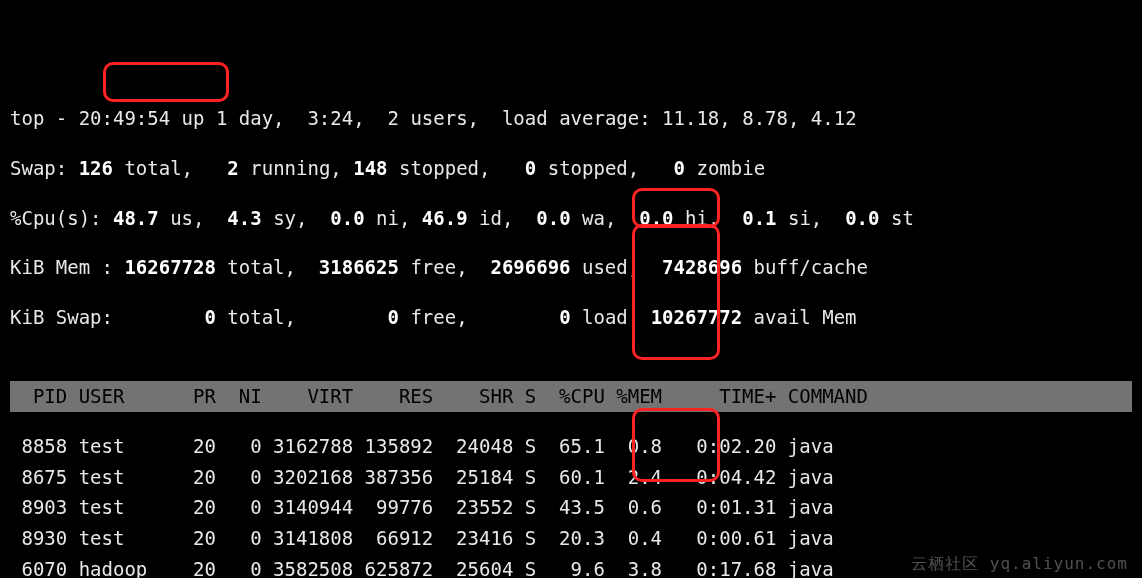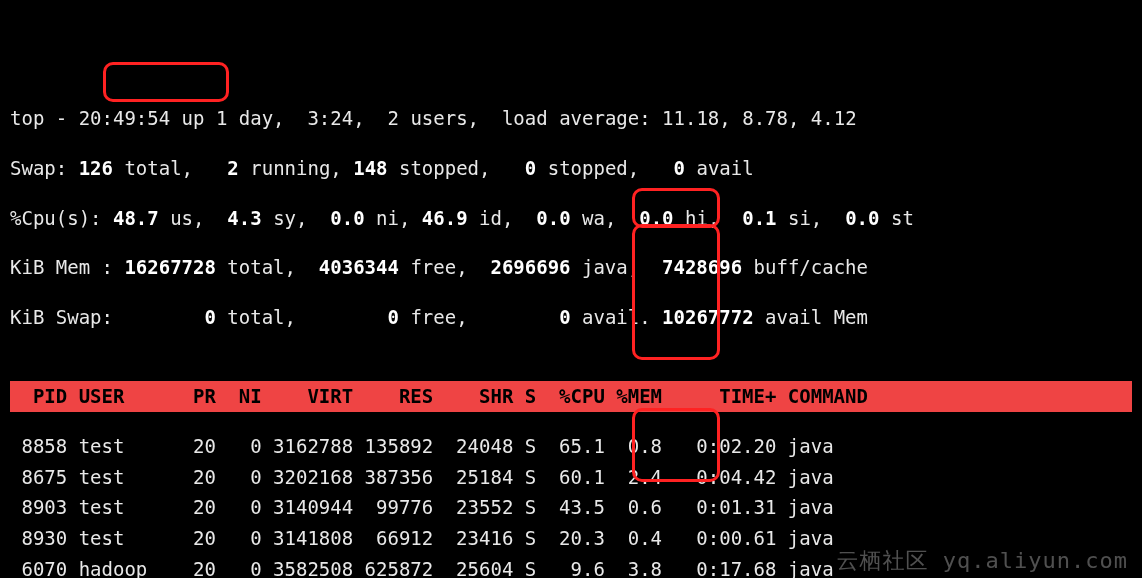--- a/index.html
+++ b/index.html
@@ -8,37 +8,37 @@
     font-family:"DejaVu Sans Mono","Menlo","Consolas",monospace;
     font-size:19px;
     line-height:1.0;
     color:#e8e8e8;
     white-space:pre;
     position:relative;
     padding:8px 10px 0 10px;
     box-sizing:border-box;
   }
   .b{font-weight:bold;color:#fff;}
-  .hdr{background:#ef4444;color:#000;display:block;font-weight:bold;}
+  .hdr{background:#737373;color:#000;display:block;font-weight:normal;}
   .spacer{height:10px;}
   .hl{position:absolute;border:3px solid #f22;border-radius:10px;pointer-events:none;}
-  .wm{position:absolute;right:14px;bottom:6px;color:rgba(210,210,210,.38);font-size:22px;letter-spacing:1px;font-family:inherit;}
+  .wm{position:absolute;right:14px;bottom:6px;color:rgba(210,210,210,.38);font-size:16px;letter-spacing:1px;font-family:inherit;}
   .row{display:block;height:30.8px;line-height:30.8px;}
 </style>
 </head>
 <body>
 
 
 
 
 <span class="row"><span>top - </span><span>20:49:54</span><span> up </span><span>1 day,  3:24</span><span>,  </span><span>2</span><span> users,  load average: </span><span>11.18</span>, <span>8.78</span>, <span>4.12</span></span>
-<span class="row"><span>Swap: </span><span class="b">126</span><span> total,   </span><span class="b">2</span><span> running, </span><span class="b">148</span><span> stopped,   </span><span class="b">0</span><span> stopped,   </span><span class="b">0</span><span> avail</span></span>
+<span class="row"><span>Swap: </span><span class="b">126</span><span> total,   </span><span class="b">2</span><span> running, </span><span class="b">148</span><span> stopped,   </span><span class="b">0</span><span> stopped,   </span><span class="b">0</span><span> zombie</span></span>
 <span class="row"><span>%Cpu(s): </span><span class="b">48.7</span><span> us,  </span><span class="b">4.3</span><span> sy,  </span><span class="b">0.0</span><span> ni, </span><span class="b">46.9</span><span> id,  </span><span class="b">0.0</span><span> wa,  </span><span class="b">0.0</span><span> hi,  </span><span class="b">0.1</span><span> si,  </span><span class="b">0.0</span><span> st</span></span>
-<span class="row"><span>KiB Mem : </span><span class="b">16267728</span><span> total,  </span><span class="b">4036344</span><span> free,  </span><span class="b">2696696</span><span> java,  </span><span class="b">7428696</span><span> buff/cache</span></span>
-<span class="row"><span>KiB Swap:        </span><span class="b">0</span><span> total,        </span><span class="b">0</span><span> free,        </span><span class="b">0</span><span> avail. </span><span class="b">10267772</span><span> avail Mem </span></span>
+<span class="row"><span>KiB Mem : </span><span class="b">16267728</span><span> total,  </span><span class="b">3186625</span><span> free,  </span><span class="b">2696696</span><span> used,  </span><span class="b">7428696</span><span> buff/cache</span></span>
+<span class="row"><span>KiB Swap:        </span><span class="b">0</span><span> total,        </span><span class="b">0</span><span> free,        </span><span class="b">0</span><span> load. </span><span class="b">10267772</span><span> avail Mem </span></span>
 <div class="spacer"></div>
 <span class="row hdr">  PID USER      PR  NI    VIRT    RES    SHR S  %CPU %MEM     TIME+ COMMAND     </span>
 <div id="proc-list"><span class="row"> 8858 test      20   0 3162788 135892  24048 S  65.1  0.8   0:02.20 java</span><span class="row"> 8675 test      20   0 3202168 387356  25184 S  60.1  2.4   0:04.42 java</span><span class="row"> 8903 test      20   0 3140944  99776  23552 S  43.5  0.6   0:01.31 java</span><span class="row"> 8930 test      20   0 3141808  66912  23416 S  20.3  0.4   0:00.61 java</span><span class="row"> 6070 hadoop    20   0 3582508 625872  25604 S   9.6  3.8   0:17.68 java</span></div>
 
 
 <div class="hl" id="hl1" style="left: 103px; top: 62px; width: 120px; height: 34px;"></div>
 <div class="hl" id="hl2" style="left: 632px; top: 188px; width: 82px; height: 34px;"></div>
 <div class="hl" id="hl3" style="left: 632px; top: 224px; width: 82px; height: 130px;"></div>
 <div class="hl" id="hl4" style="left: 632px; top: 408px; width: 82px; height: 68px;"></div>
 

